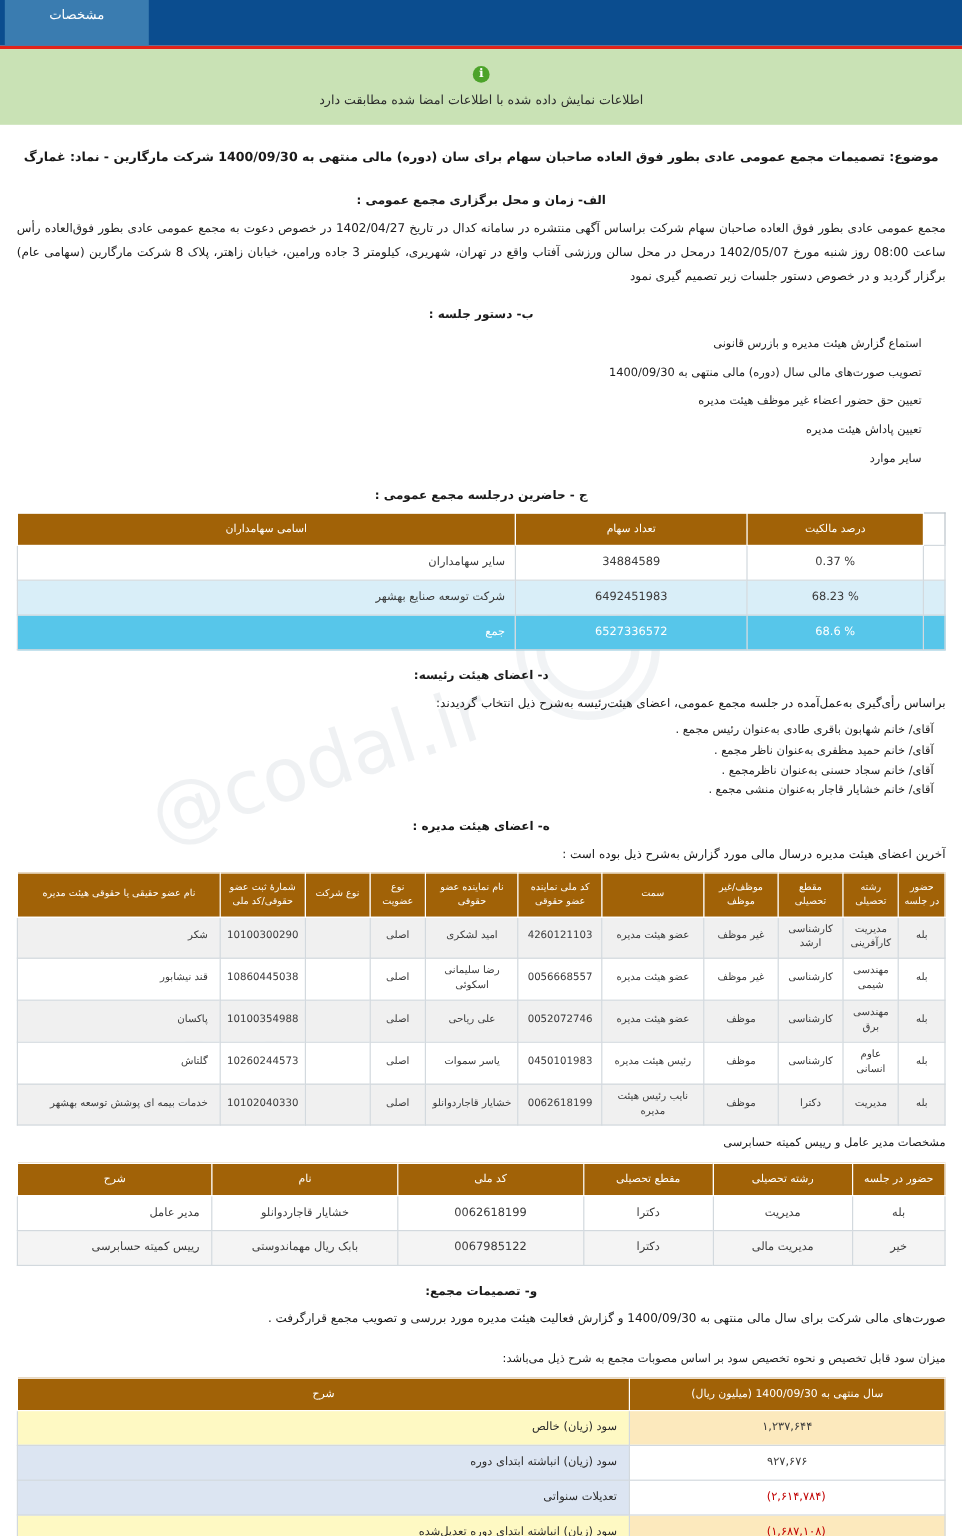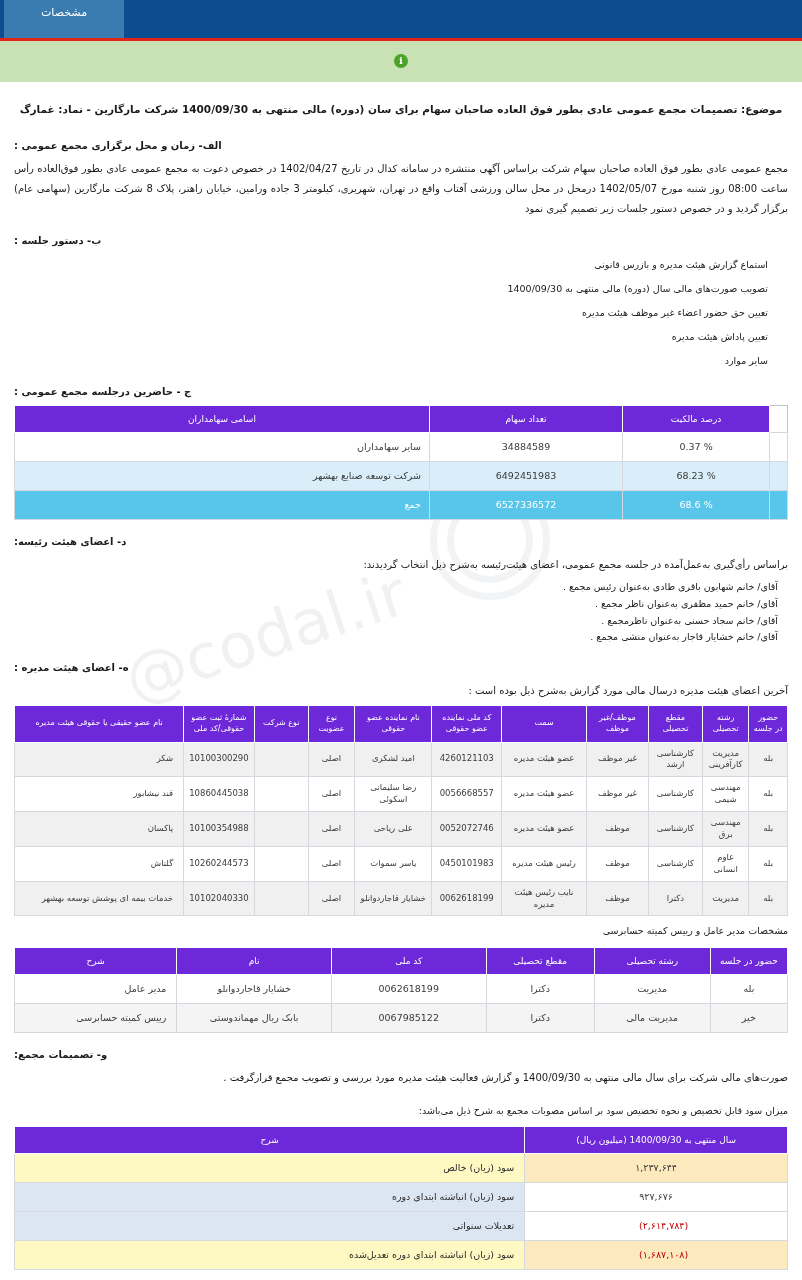--- a/index.html
+++ b/index.html
@@ -75,21 +75,21 @@
   .subject {
     text-align: center;
     font-weight: bold;
     font-size: 10.5px;
     margin-bottom: 16px;
   }
   .sec-head {
     font-weight: bold;
     font-size: 10px;
     margin: 12px 0 4px;
-    text-align: left;
+    text-align: center;
   }
   .para {
     font-size: 10px;
     text-align: justify;
     line-height: 2.0;
     margin: 0 0 4px;
   }
   .line { font-size: 9.5px; margin: 6px 0; text-align: right; }
   .line.indent { padding-right: 20px; }
   .bullet-list { margin: 4px 0 4px; }
@@ -100,21 +100,21 @@
   }
 
   
   table {
     width: 100%;
     border-collapse: collapse;
     font-size: 9.5px;
     margin: 4px 0 6px;
   }
   table th {
-    background: #6d28d9;
+    background: #a16207;
     color: #ffffff;
     font-weight: normal;
     padding: 7px 4px;
     border: 1px solid #ffffff;
     text-align: center;
     font-size: 9px;
     line-height: 1.35;
   }
   table td {
     border: 1px solid #d3d9de;
@@ -196,20 +196,21 @@
   <div class="tab-strip">
     <div class="tab">
       <span>مشخصات</span>
     </div>
   </div>
 </div>
 <div class="redline"></div>
 
 <div class="infobar">
   <div class="info-icon">i</div>
+  <div class="info-text">اطلاعات نمایش داده شده با اطلاعات امضا شده مطابقت دارد</div>
 </div>
 
 <div class="watermark" aria-hidden="true">
   <div class="wm-ring wm-r1"></div>
   <div class="wm-ring wm-r2"></div>
   <div class="wm-ring wm-r3"></div>
   <div class="wm-ring wm-r4"></div>
   <div class="wm-text">@codal.ir</div>
 </div>
 

